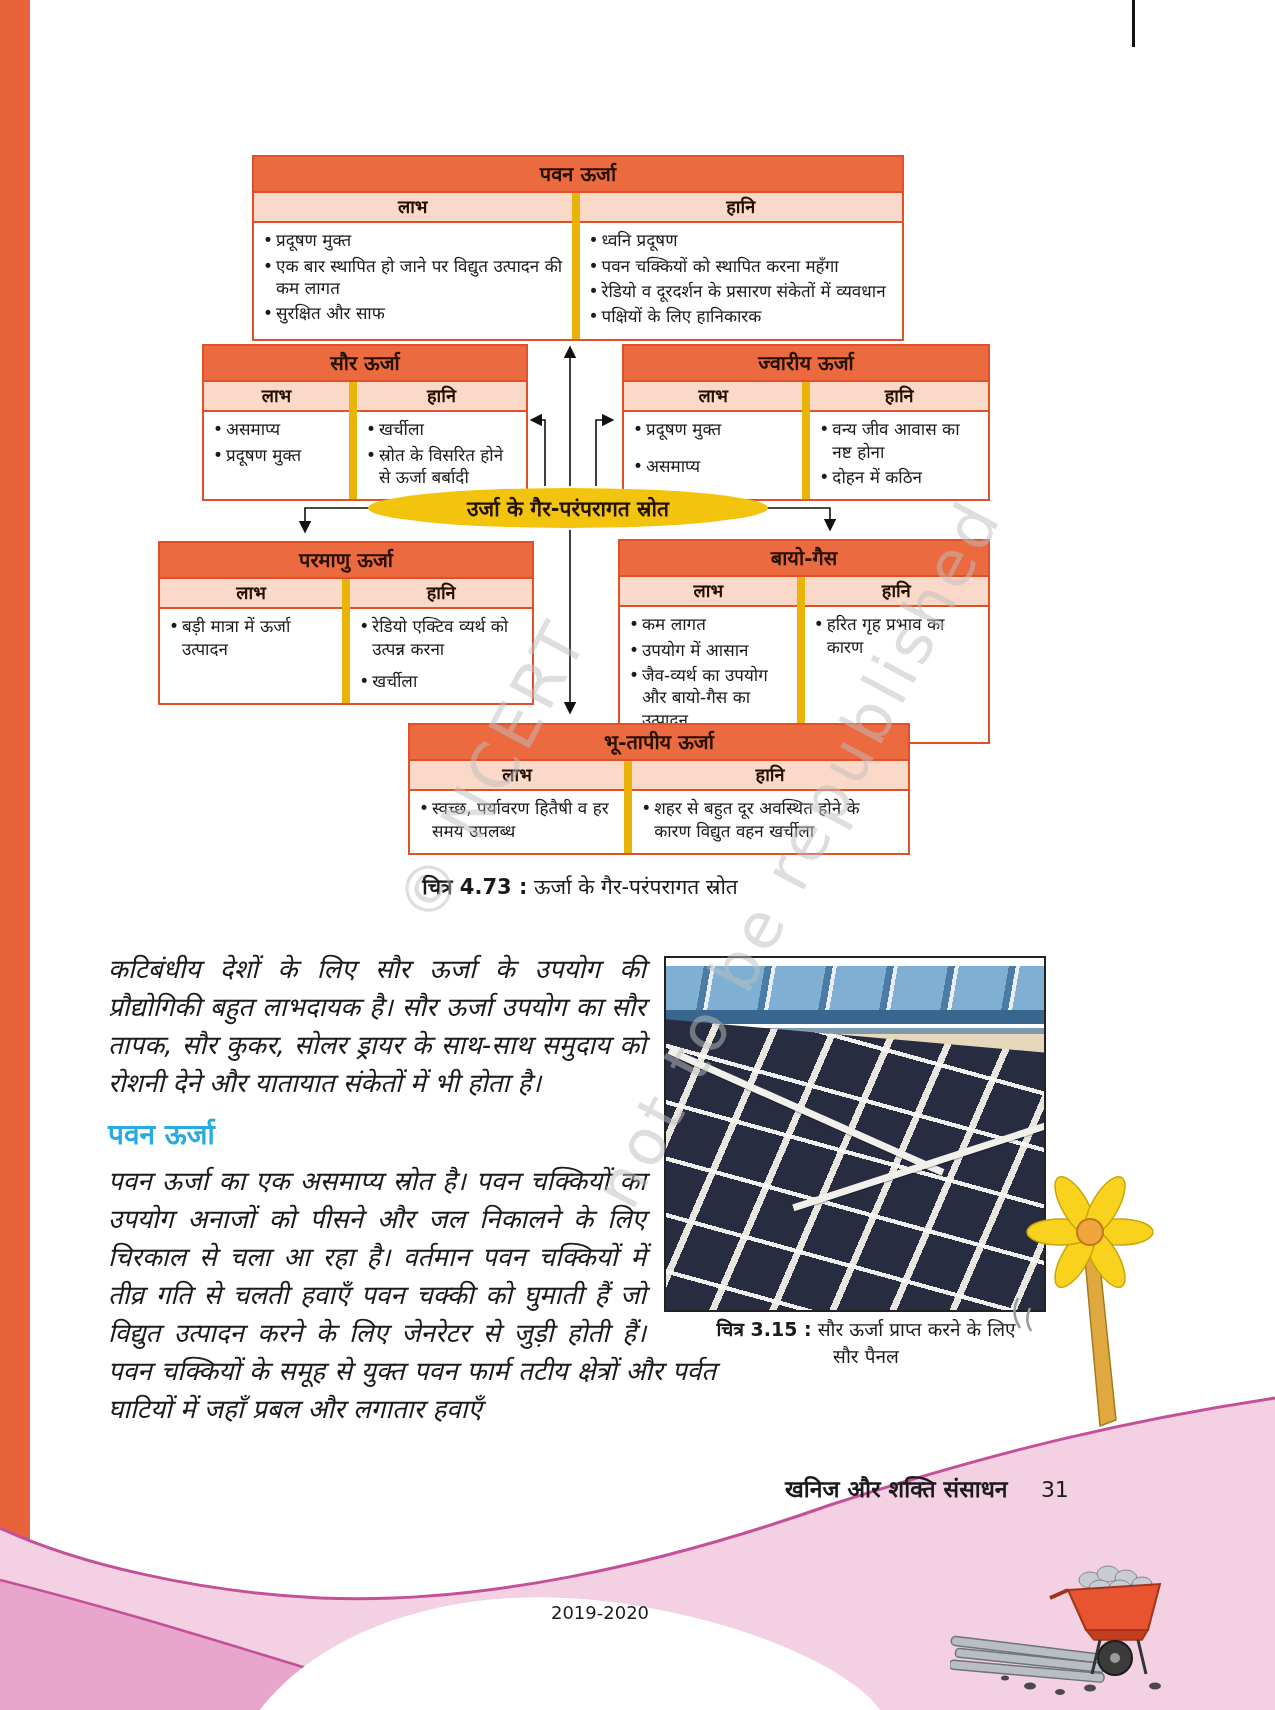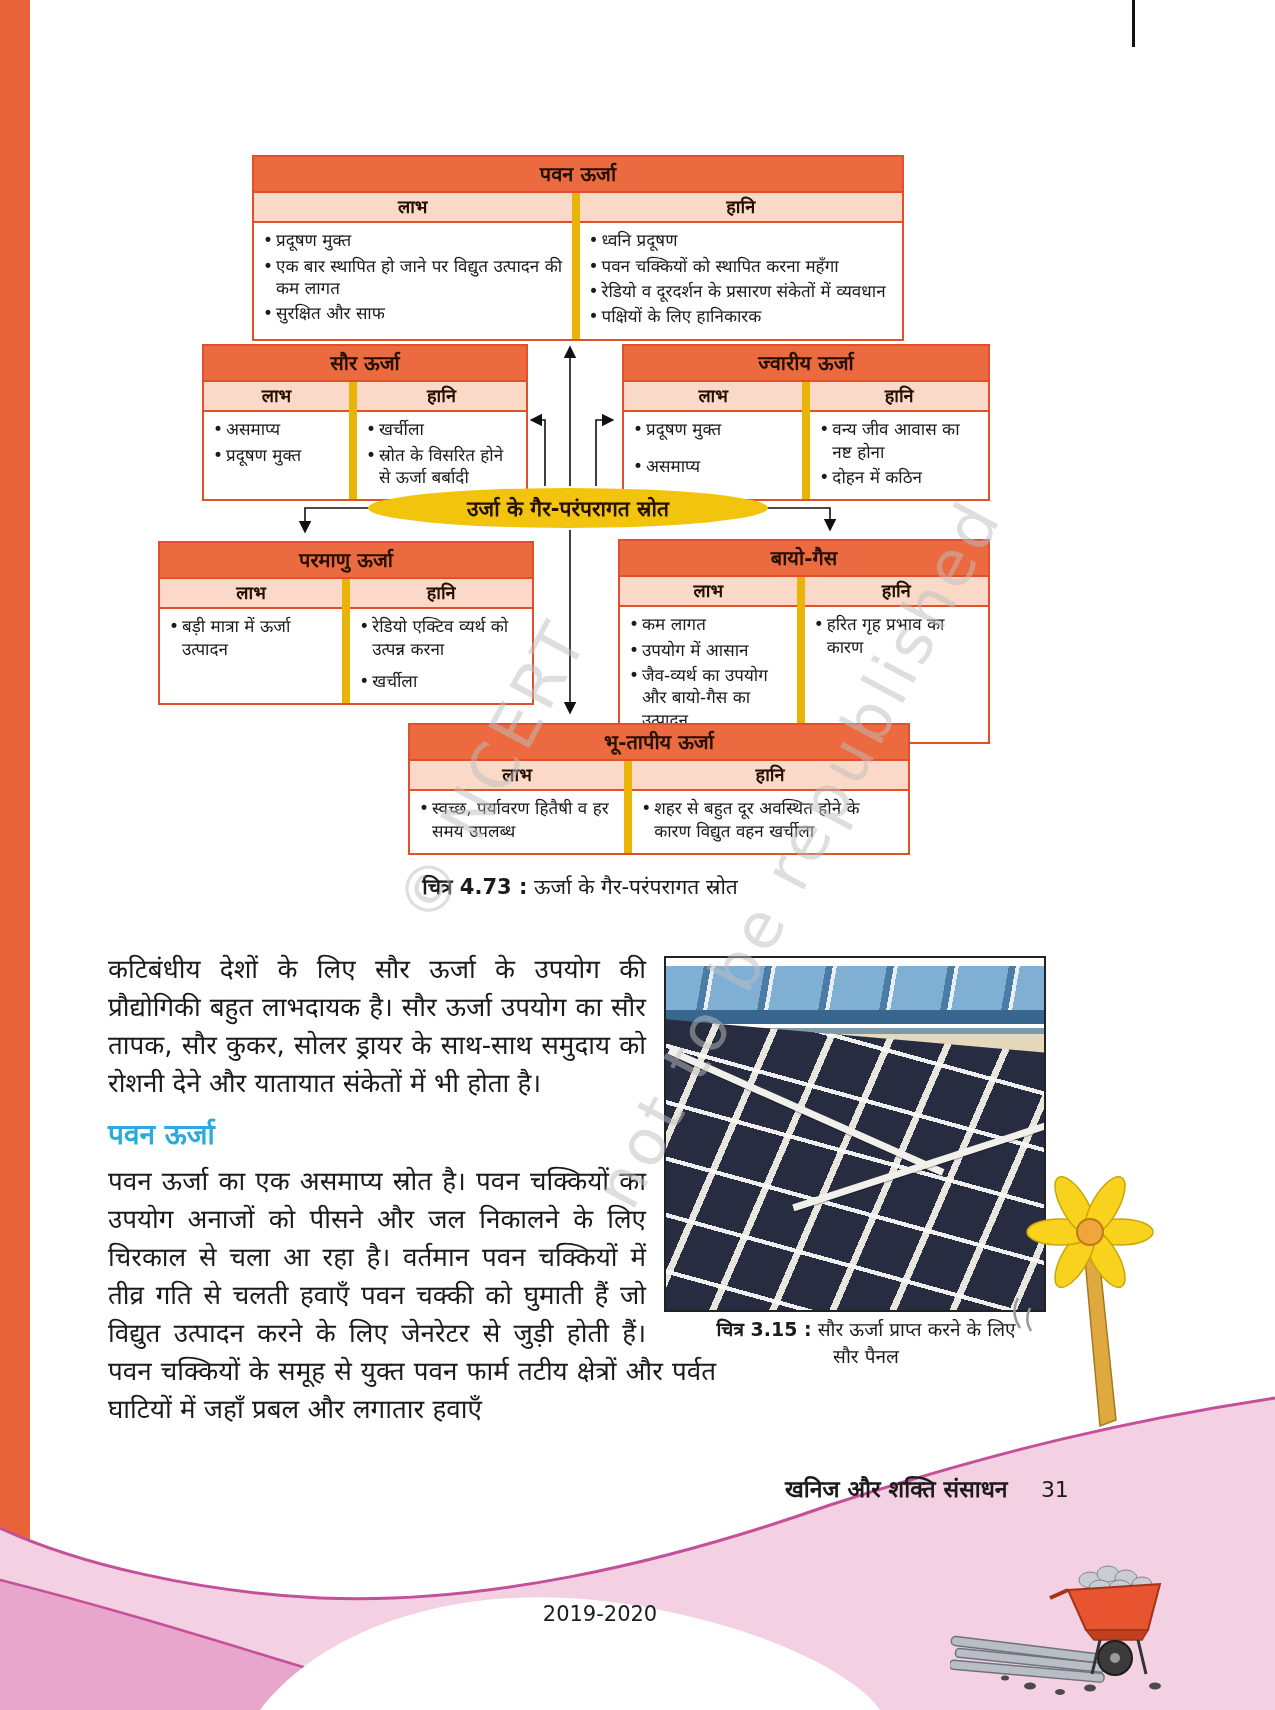--- a/index.html
+++ b/index.html
@@ -58,34 +58,34 @@
           transform:skew(-14deg,5deg);
           background:repeating-linear-gradient(100deg,#272c40 0 50px,#e8e6df 50px 57px);}
   .panels::after{content:"";position:absolute;inset:0;
           background:repeating-linear-gradient(10deg,rgba(250,250,248,.95) 0 4px,transparent 4px 52px);}
   .beam{position:absolute;width:300px;height:7px;background:#f2f0ea;box-shadow:0 1px 1px rgba(0,0,0,.35);}
   .beam.b1{left:-10px;top:150px;transform:rotate(24deg);}
   .beam.b2{left:120px;top:200px;transform:rotate(-18deg);}
   .caption315{float:right;clear:right;width:300px;margin-right:30px;text-align:center;
               font-size:19px;line-height:27px;}
   .heading-wind{font-weight:bold;font-size:28px;color:#29abe2;margin:16px 0 10px 0;line-height:34px;}
-  .para{margin:0 0 6px 0;}
+  .para{margin:0 0 6px 0;font-style:italic;}
 
   
   .wm{position:absolute;color:#bfbfbf;opacity:.5;font-size:64px;letter-spacing:5px;
       transform-origin:0 0;transform:rotate(-62deg);white-space:nowrap;z-index:4;}
   #wm1{left:382px;top:900px;}
   #wm2{left:580px;top:1185px;}
 
   
   #wave{position:absolute;left:0;top:1380px;z-index:5;}
   .footerline{position:absolute;left:785px;top:1472px;z-index:6;font-size:23px;}
   .footerline .chap{font-weight:bold;}
   .footerline .pnum{font-weight:normal;margin-left:26px;font-size:22px;}
-  .year{position:absolute;left:500px;top:1602px;width:200px;text-align:center;font-size:21px;z-index:6;}
+  .year{position:absolute;left:500px;top:1602px;width:200px;text-align:center;font-size:18px;z-index:6;}
   #windmill{position:absolute;left:1000px;top:1168px;z-index:6;}
   #barrow{position:absolute;left:950px;top:1528px;z-index:7;}
 </style>
 </head>
 <body>
 
 <div class="page">
 
   <div class="leftbar"></div>
   <div class="cropmark"></div>

